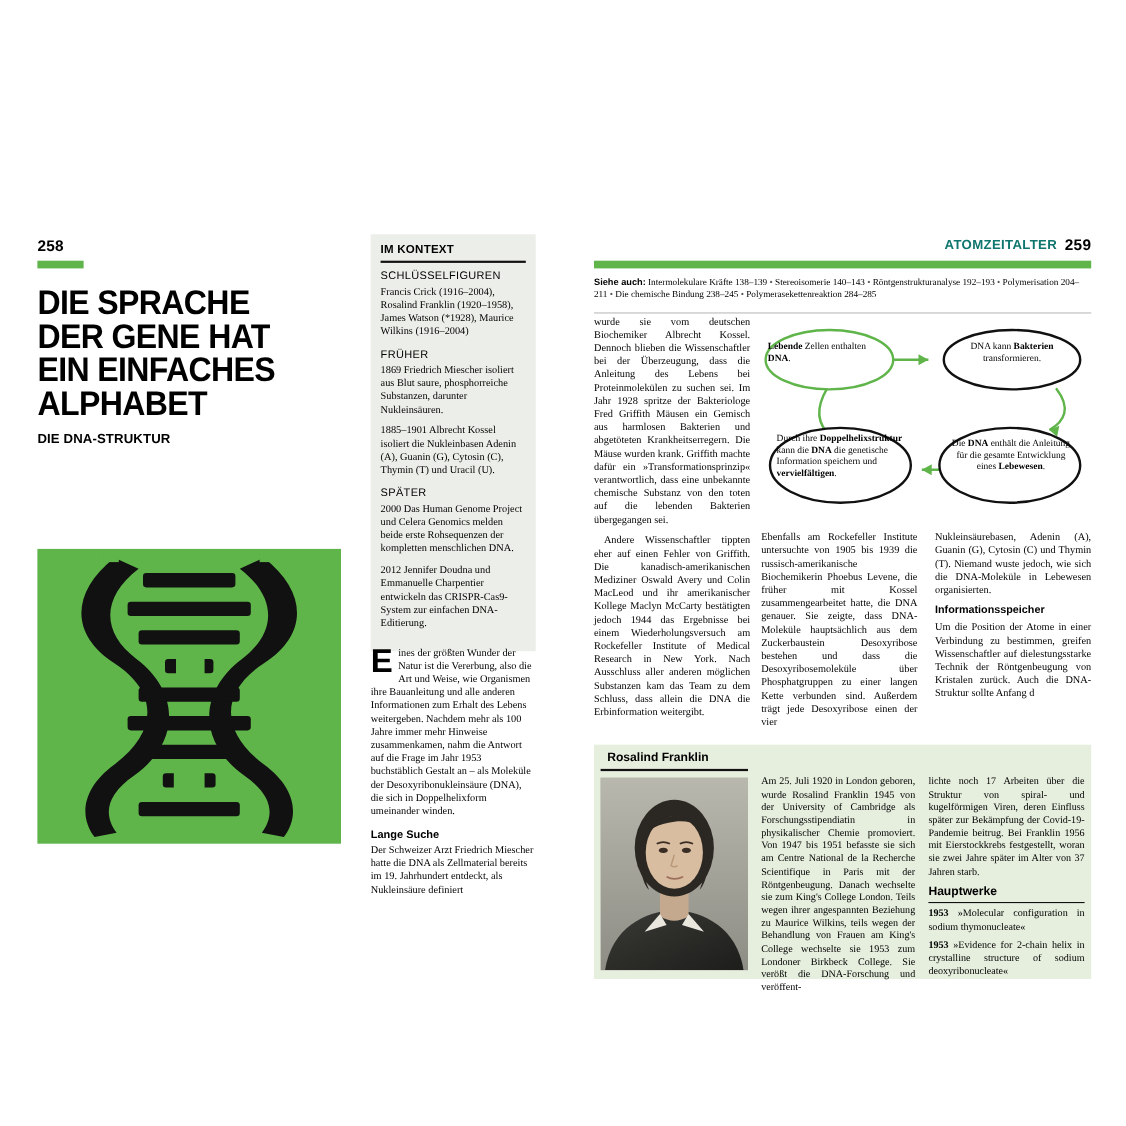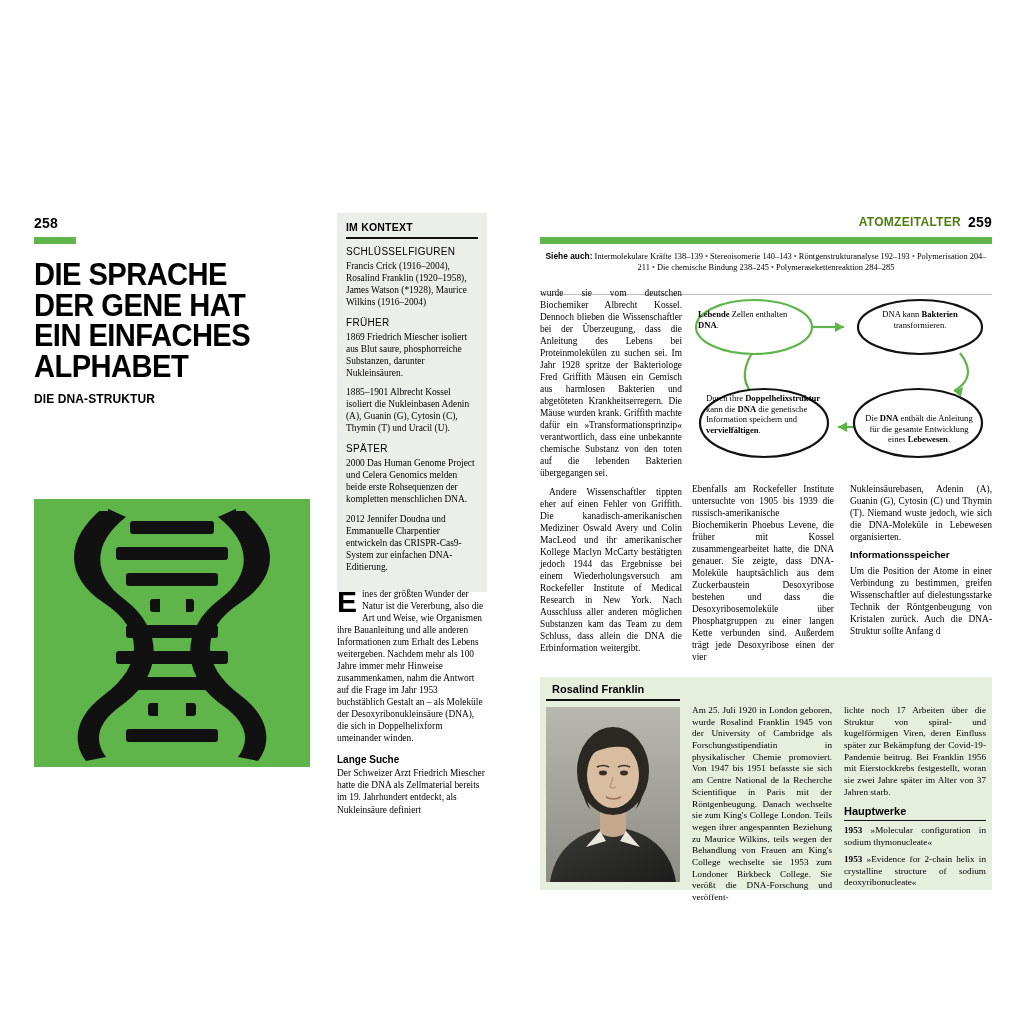--- a/index.html
+++ b/index.html
@@ -159,36 +159,35 @@
     align-items: center;
     justify-content: flex-end;
     gap: 7px;
     height: 18px;
   }
   .chapter-name {
     font-family: "Liberation Sans", sans-serif;
     font-weight: bold;
     font-size: 12px;
     letter-spacing: 0.3px;
-    color: #4d7c0f;
+    color: #0f766e;
     text-transform: uppercase;
   }
   .rule-green-right {
     background: #5fb44a;
     height: 7px;
     width: 452px;
     margin-top: 6px;
   }
   .seealso {
     font-size: 8.4px;
     line-height: 1.35;
     margin-top: 7px;
-    padding-bottom: 20px;
+    padding-bottom: 10px;
     border-bottom: 1px solid #bbb;
-    text-align: center;
   }
   .seealso .lbl {
     font-family: "Liberation Sans", sans-serif;
     font-weight: bold;
     font-size: 8.4px;
   }
   .seealso .sep { color: #555; }
 
   .right-cols {
     position: absolute;
@@ -384,21 +383,21 @@
 
         <div style="position:absolute; left:6px; top:22px; width:112px; text-align:left; font-size:8.6px; line-height:1.25;">
           <b>Lebende</b> Zellen enthalten <b>DNA</b>.
         </div>
         <div style="position:absolute; left:168px; top:22px; width:120px; text-align:center; font-size:8.6px; line-height:1.25;">
           DNA kann <b>Bakterien</b> transformieren.
         </div>
         <div style="position:absolute; left:14px; top:106px; width:118px; font-size:8.6px; line-height:1.25;">
           Durch ihre <b>Doppelhelixstruktur</b> kann die <b>DNA</b> die genetische Information speichern und <b>vervielfältigen</b>.
         </div>
-        <div style="position:absolute; left:168px; top:126px; width:118px; text-align:center; font-size:8.6px; line-height:1.25;">
+        <div style="position:absolute; left:168px; top:110px; width:118px; text-align:center; font-size:8.6px; line-height:1.25;">
           Die <b>DNA</b> enthält die Anleitung für die gesamte Entwicklung eines <b>Lebewesen</b>.
         </div>
       </div>
 
       <div class="col" style="left:152px; top:196px; width:142px;">
         <p>Ebenfalls am Rockefeller Institute untersuchte von 1905 bis 1939 die russisch-amerikanische Biochemikerin Phoebus Levene, die früher mit Kossel zusammengearbeitet hatte, die DNA genauer. Sie zeigte, dass DNA-Moleküle hauptsächlich aus dem Zuckerbaustein Desoxyribose bestehen und dass die Desoxyribosemoleküle über Phosphatgruppen zu einer langen Kette verbunden sind. Außerdem trägt jede Desoxyribose einen der vier</p>
       </div>
 
       <div class="col" style="left:310px; top:196px; width:142px;">
         <p>Nukleinsäurebasen, Adenin (A), Guanin (G), Cytosin (C) und Thymin (T). Niemand wuste jedoch, wie sich die DNA-Moleküle in Lebewesen organisierten.</p>

